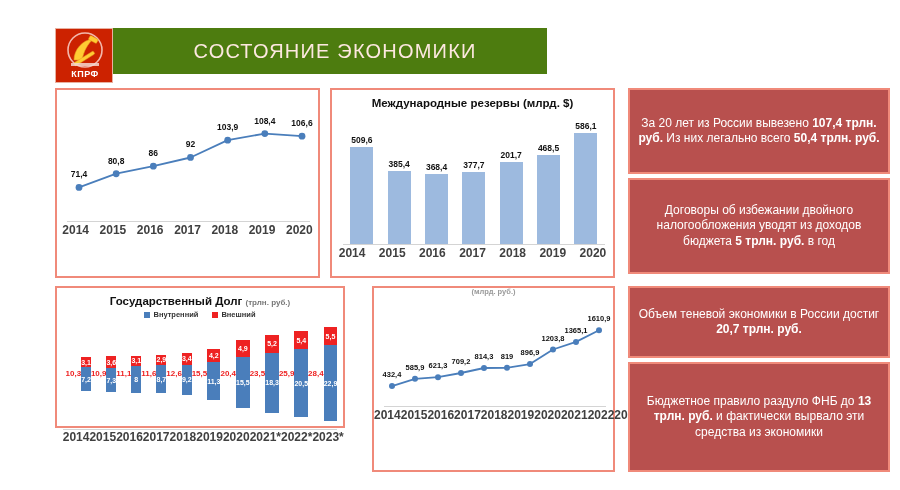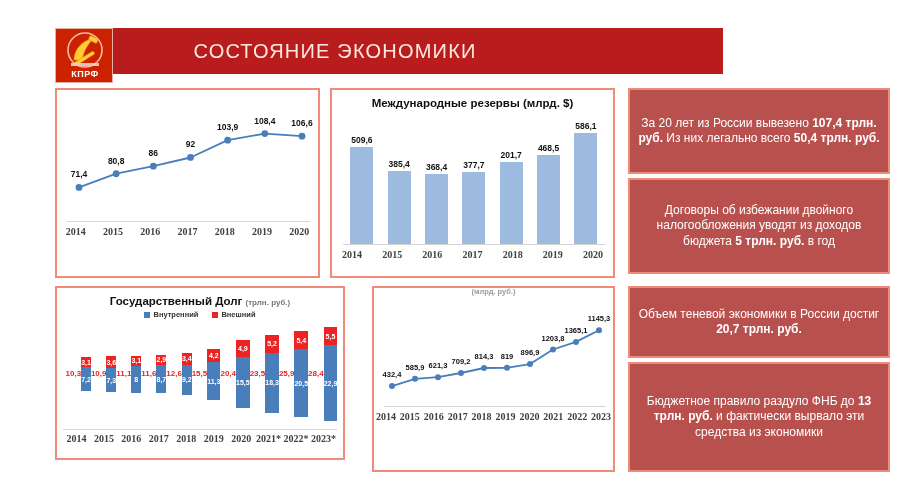--- a/index.html
+++ b/index.html
@@ -1,43 +1,43 @@
 <!DOCTYPE html>
 <html><head>
 <meta charset="utf-8">
 <style>
   html,body{margin:0;padding:0;background:#ffffff;}
   body{width:900px;height:490px;font-family:"Liberation Sans",sans-serif;overflow:hidden;}
   .page{position:relative;width:900px;height:490px;background:#fff;}
 
   
-  .header{position:absolute;left:55px;top:28px;width:668px;height:46px;background:#b91c1c;}
+  .header{position:absolute;left:55px;top:28px;width:492px;height:46px;background:#4d7c0f;}
   .header-title{position:absolute;left:0;top:0;width:560px;height:46px;display:flex;
     align-items:center;justify-content:center;color:#fde8e0;font-size:20px;letter-spacing:1.2px;}
   .logo{position:absolute;left:55px;top:28px;width:58px;height:55px;background:#cc2200;
     border:1px solid #e8b0a0;box-sizing:border-box;}
   .logo svg{position:absolute;left:4px;top:1px;}
   .logo-text{position:absolute;left:0;bottom:3px;width:58px;text-align:center;color:#fff;
     font-size:9px;font-weight:bold;letter-spacing:.5px;}
 
   
   .card{position:absolute;background:#fff;border:2px solid #f08a7a;box-sizing:border-box;}
   .card-title{text-align:center;font-size:11.5px;font-weight:bold;color:#111;padding-top:7px;line-height:1.15;}
   .card-title .sub{font-size:8px;font-weight:bold;color:#777;}
   .sub2{display:block;text-align:center;font-size:7.5px;color:#9a9a9a;font-weight:bold;margin-top:-1px;}
 
   #card-gdp{left:55px;top:88px;width:265px;height:190px;}
   #card-res{left:330px;top:88px;width:285px;height:190px;}
-  #card-debt{left:55px;top:286px;width:290px;height:174px;}
+  #card-debt{left:55px;top:286px;width:290px;height:142px;}
   #card-serv{left:372px;top:286px;width:243px;height:186px;}
 
   .plot{position:relative;width:100%;}
   .axis-line{position:absolute;left:4%;right:3%;height:1px;background:#d4d4d4;}
   .xlabels{position:absolute;left:0;right:0;display:flex;}
-  .xlabels span{flex:1;text-align:center;font-size:10px;color:#404040;font-weight:bold;font-family:Liberation Serif, serif;}
+  .xlabels span{flex:1;text-align:center;font-size:12px;color:#404040;font-weight:bold;}
 
   
   .linewrap{position:absolute;left:0;top:0;right:0;bottom:0;}
   .lbl{position:absolute;transform:translate(-50%,-100%);font-size:8.5px;font-weight:bold;color:#111;white-space:nowrap;}
   .lbl.sm{font-size:7.5px;}
 
   
   .bars{position:absolute;left:4%;right:3%;bottom:0;top:0;display:flex;align-items:flex-end;}
   .barcell{flex:1;display:flex;flex-direction:column;align-items:center;justify-content:flex-end;height:100%;}
   .barval{font-size:8.5px;font-weight:bold;color:#111;margin-bottom:2px;}
@@ -288,21 +288,21 @@
           </svg>
           <div class="lbl sm" style="left: 18px; top: 83.0936px;">432,4</div>
           <div class="lbl sm" style="left: 41px; top: 75.8166px;">585,9</div>
           <div class="lbl sm" style="left: 64px; top: 74.1384px;">621,3</div>
           <div class="lbl sm" style="left: 87px; top: 69.9713px;">709,2</div>
           <div class="lbl sm" style="left: 110px; top: 64.9887px;">814,3</div>
           <div class="lbl sm" style="left: 133px; top: 64.7659px;">819</div>
           <div class="lbl sm" style="left: 156px; top: 61.0729px;">896,9</div>
           <div class="lbl sm" style="left: 179px; top: 46.5236px;">1203,8</div>
           <div class="lbl sm" style="left: 202px; top: 38.8767px;">1365,1</div>
-          <div class="lbl sm" style="left: 225px; top: 27.224px;">1145,3</div>
+          <div class="lbl sm" style="left: 225px; top: 27.224px;">1610,9</div>
         </div>
       <div class="axis-line" style="bottom:17px;"></div>
       <div class="xlabels" id="xl-serv" style="bottom:2px;">
           <span>2014</span>
           <span>2015</span>
           <span>2016</span>
           <span>2017</span>
           <span>2018</span>
           <span>2019</span>
           <span>2020</span>

